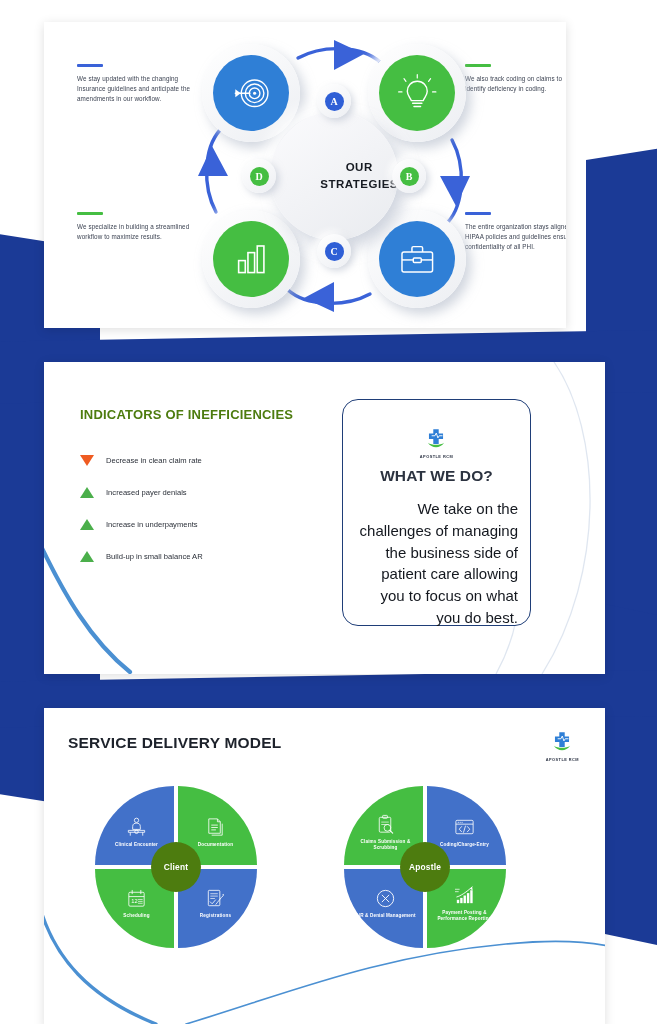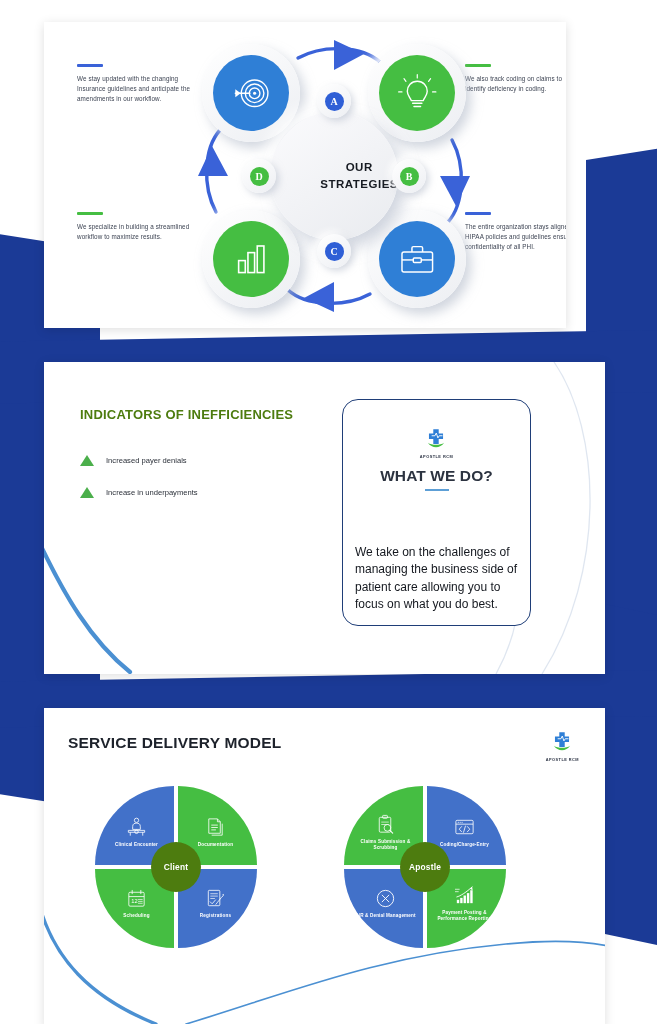--- a/index.html
+++ b/index.html
@@ -93,21 +93,21 @@
   .wwd-card{
     position:absolute; left:298px; top:37px; width:189px; height:227px;
     border:1.4px solid #1F3E78; border-radius:16px; background:#fff;
     display:flex; flex-direction:column; align-items:center;
   }
   .logo{ display:flex; flex-direction:column; align-items:center; }
   .logo svg{ display:block; }
   .logo .lg-txt{ font-size:3.9px; letter-spacing:.45px; color:#2a3142; margin-top:2px; font-weight:bold; }
   .wwd-title{ font-size:15.5px; font-weight:bold; color:#2c3340; letter-spacing:.1px; }
   .wwd-rule{ width:24px; height:2px; background:#5d9fd6; margin:4px 0 9px; }
-  .wwd-body{ font-size:12px; line-height:1.45; color:#14181f; text-align:left; width:163px;margin-top:44px; }
+  .wwd-body{ font-size:15px; line-height:1.45; color:#14181f; text-align:right; width:163px; }
 
   .s2-arc{ position:absolute; pointer-events:none; }
 
   
   .s3-title{
     position:absolute; left:24px; top:26px;
     font-size:15.5px; font-weight:bold; color:#1d222b; letter-spacing:.2px;
   }
   .s3-logo{ position:absolute; right:26px; top:21px; }
 
@@ -254,26 +254,34 @@
       <path d="M48 130 C92 186, 96 250, 62 312" fill="none" stroke="#dfe6f0" stroke-width="1.3"></path>
     </svg>
     <svg class="s2-arc" style="left:-6px; top:180px; width:120px; height:132px;" viewBox="0 0 120 132">
       <path d="M2 2 C26 52, 52 98, 92 130" fill="none" stroke="#4B90D2" stroke-width="4.2" stroke-linecap="round"></path>
     </svg>
 
     <div class="s2-title">INDICATORS OF INEFFICIENCIES</div>
 
     <div class="ind-list">
       <div class="ind-row">
+        <div class="tri down"></div>
+        <span>Decrease in clean claim rate</span>
+      </div>
+      <div class="ind-row">
         <div class="tri up"></div>
         <span>Increased payer denials</span>
       </div>
       <div class="ind-row">
         <div class="tri up"></div>
         <span>Increase in underpayments</span>
+      </div>
+      <div class="ind-row">
+        <div class="tri up"></div>
+        <span>Build-up in small balance AR</span>
       </div>
     </div>
 
     <div class="wwd-card">
       <div class="logo" style="margin-top:26px;">
         <svg width="26" height="26" viewBox="0 0 48 48">
           <path d="M19 6 h10 v8 h8 v10 h-8 v9 h-10 v-9 h-8 v-10 h8 z" fill="#2F7FD6"></path>
           <path d="M16 18 h6 l2.5 -5 l3 9 l2.5 -4 h6" fill="none" stroke="#ffffff" stroke-width="1.7" stroke-linejoin="round"></path>
           <path d="M9 31 C16 42, 32 42, 39 31 C32 36, 16 36, 9 31 Z" fill="#45BE42"></path>
         </svg>

